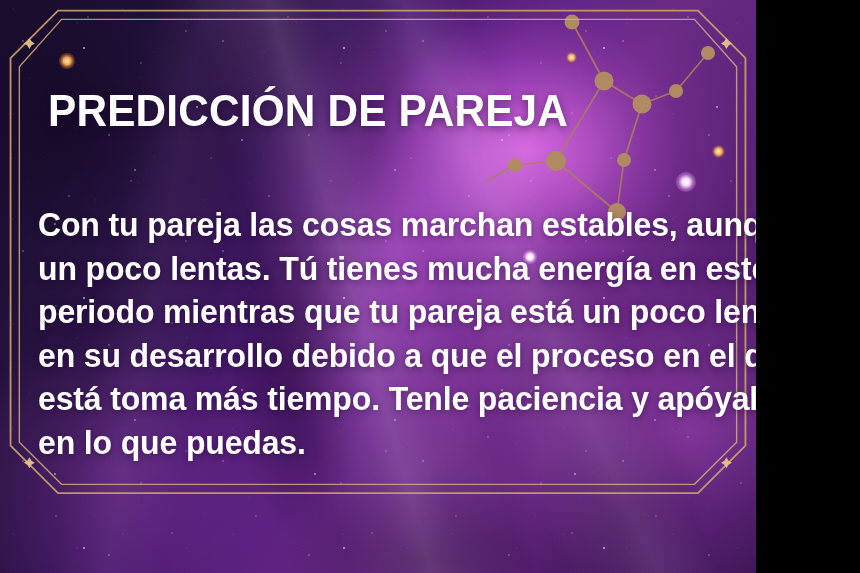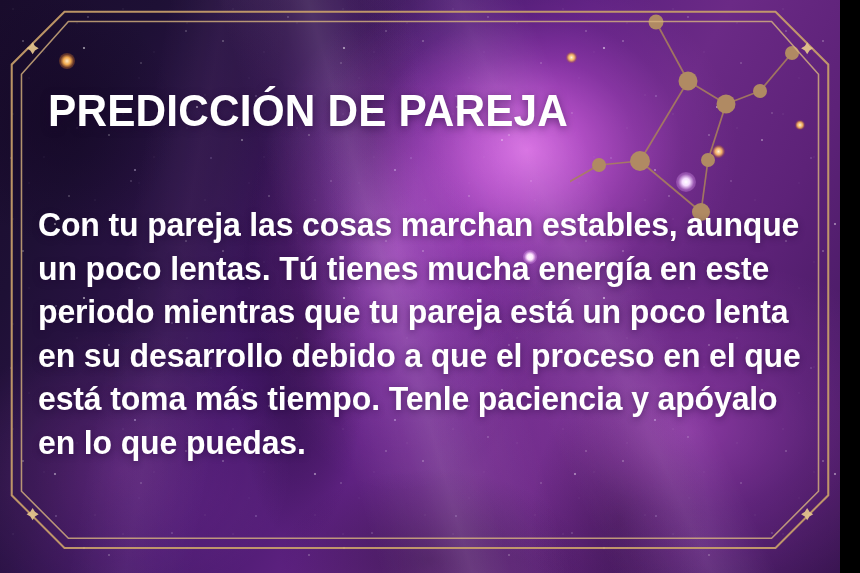--- a/index.html
+++ b/index.html
@@ -2,21 +2,21 @@
 <html><head>
 <meta charset="utf-8">
 <style>
   html, body {
     margin: 0;
     padding: 0;
     background: #000;
   }
   #card {
     position: relative;
-    width: 840px;
+    width: 756px;
     height: 573px;
     overflow: hidden;
     font-family: "Liberation Sans", sans-serif;
     background: #2a1040;
   }
 
   
   .bg-layer {
     position: absolute;
     inset: 0;

